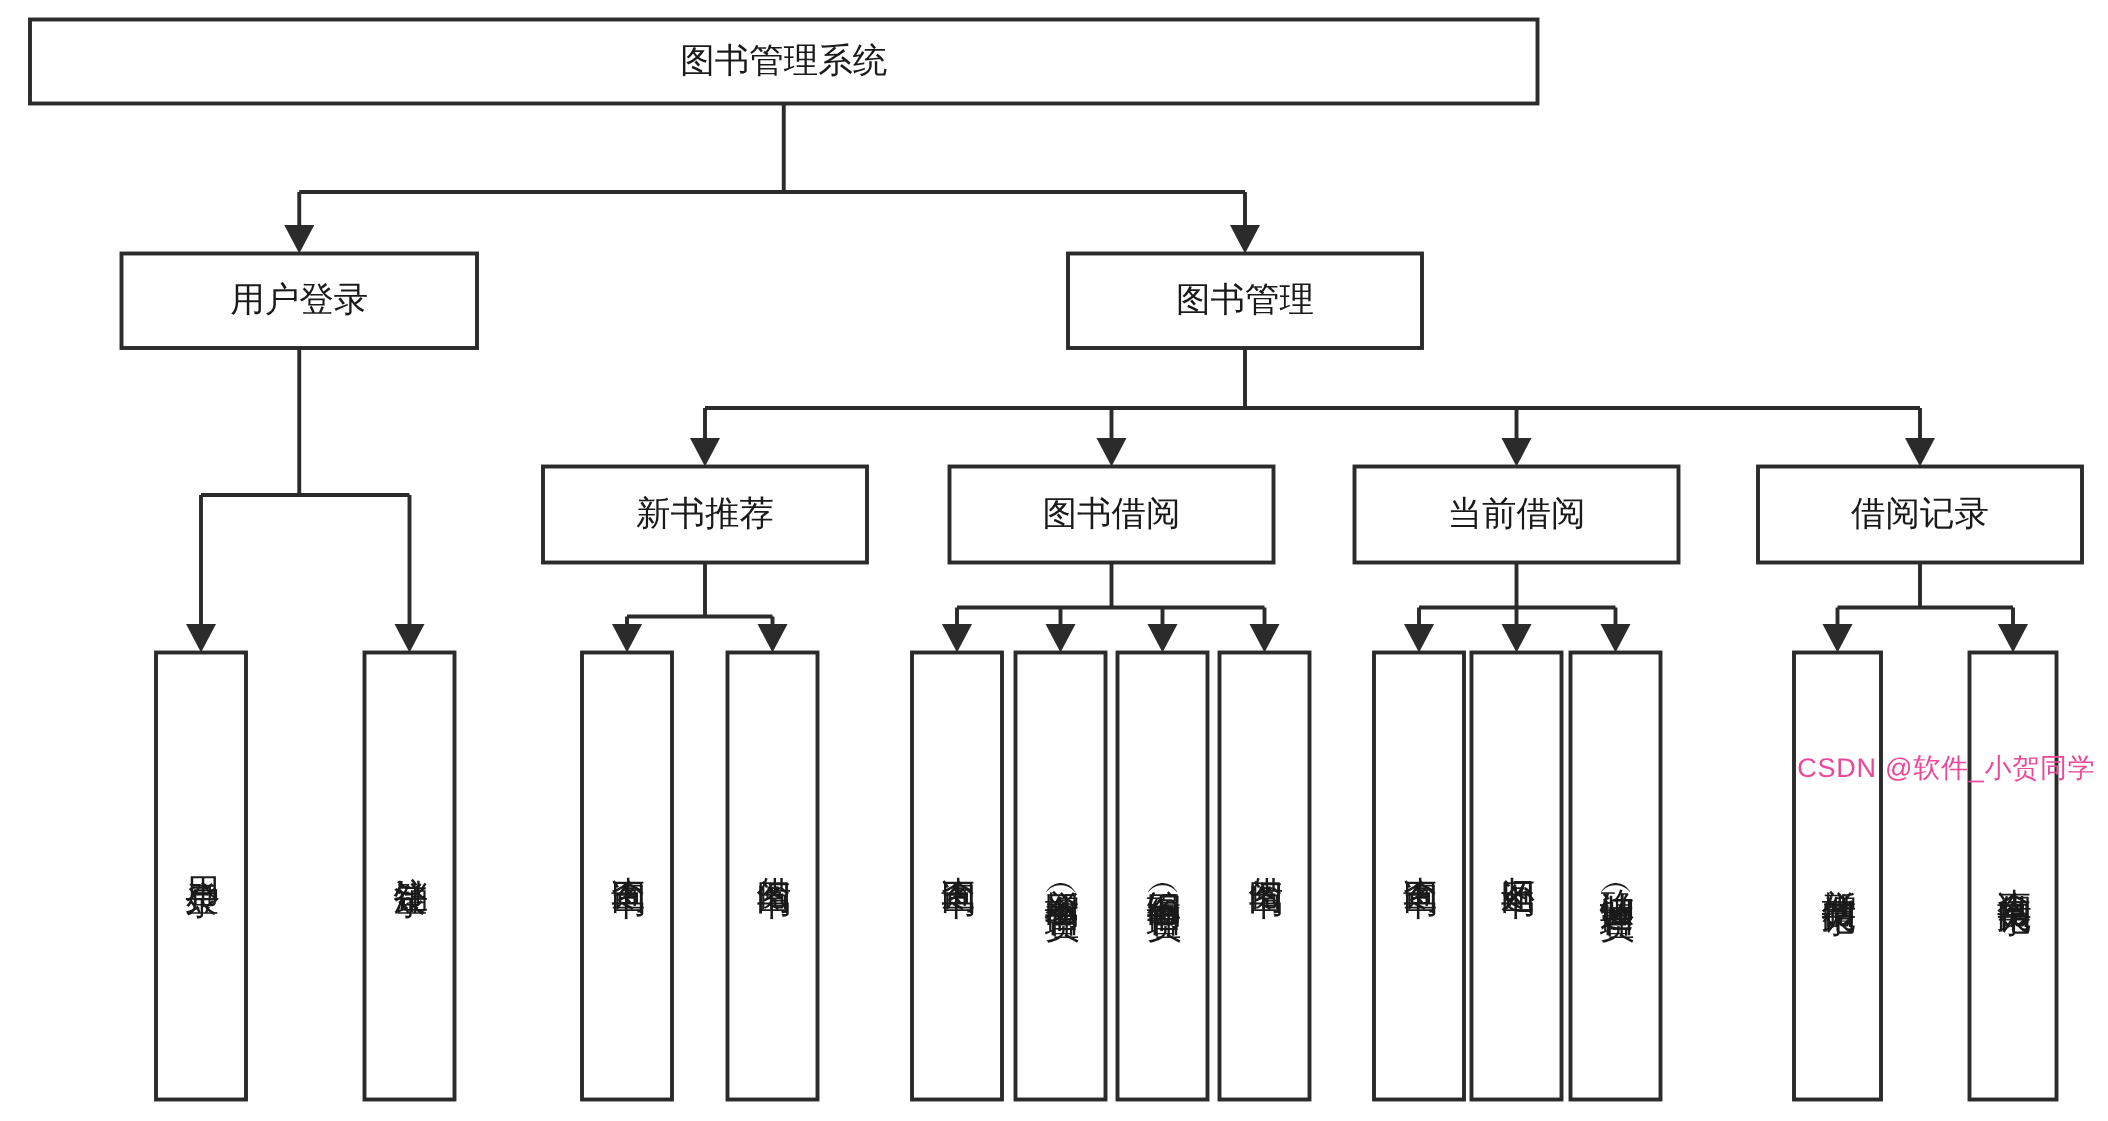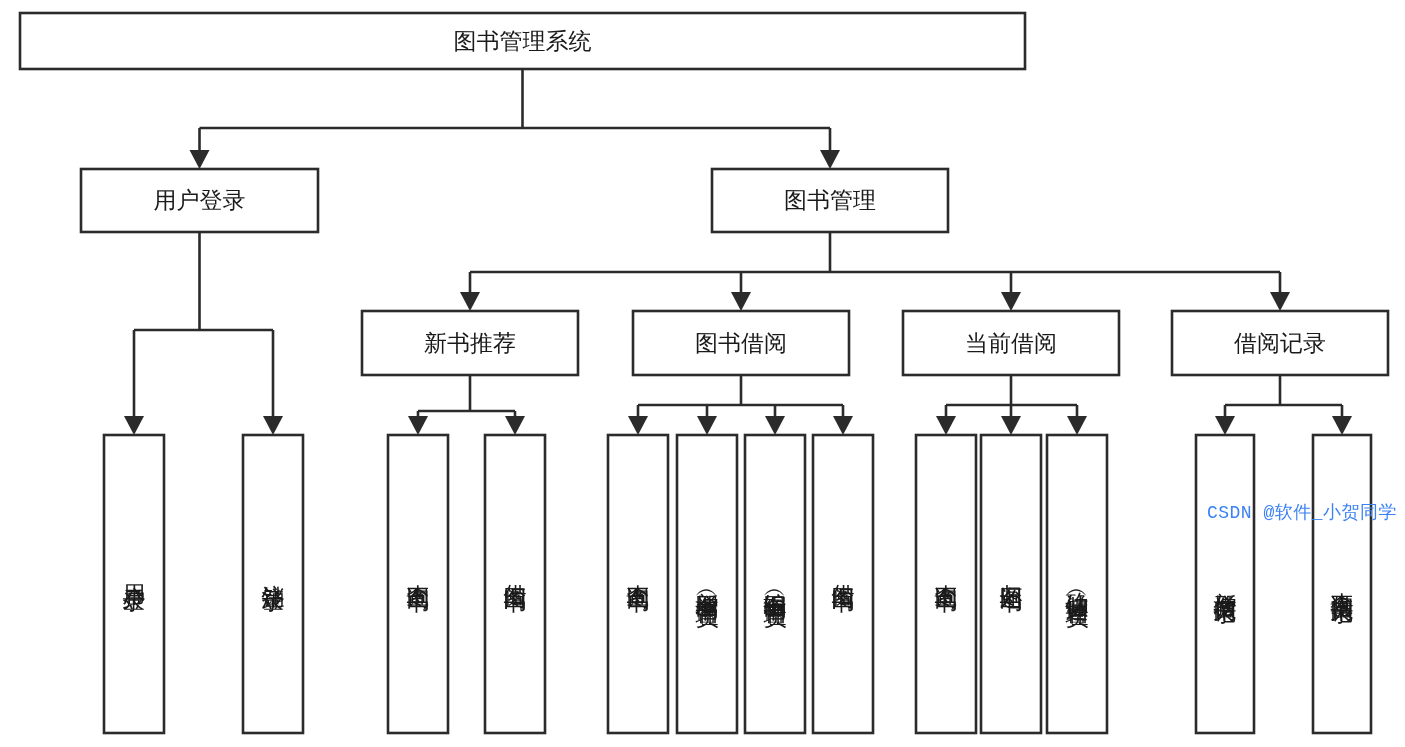--- a/index.html
+++ b/index.html
@@ -61,23 +61,23 @@
     white-space: nowrap;
     display: flex;
     align-items: center;
     justify-content: center;
     pointer-events: none;
   }
   #watermark {
     position: absolute;
     right: 8px;
     bottom: 4px;
-    font-family: Liberation Mono, monospace;
+    font-family: Liberation Sans, sans-serif;
     font-size: 18px;
-    color: #3b82f6;
+    color: #ec4899;
     letter-spacing: 0.5px;
     white-space: nowrap;
   }
 </style>
 </head>
 <body>
 
 <div id="diagram-root">
 
   <svg id="tree-svg" viewBox="0 0 1405 747">

